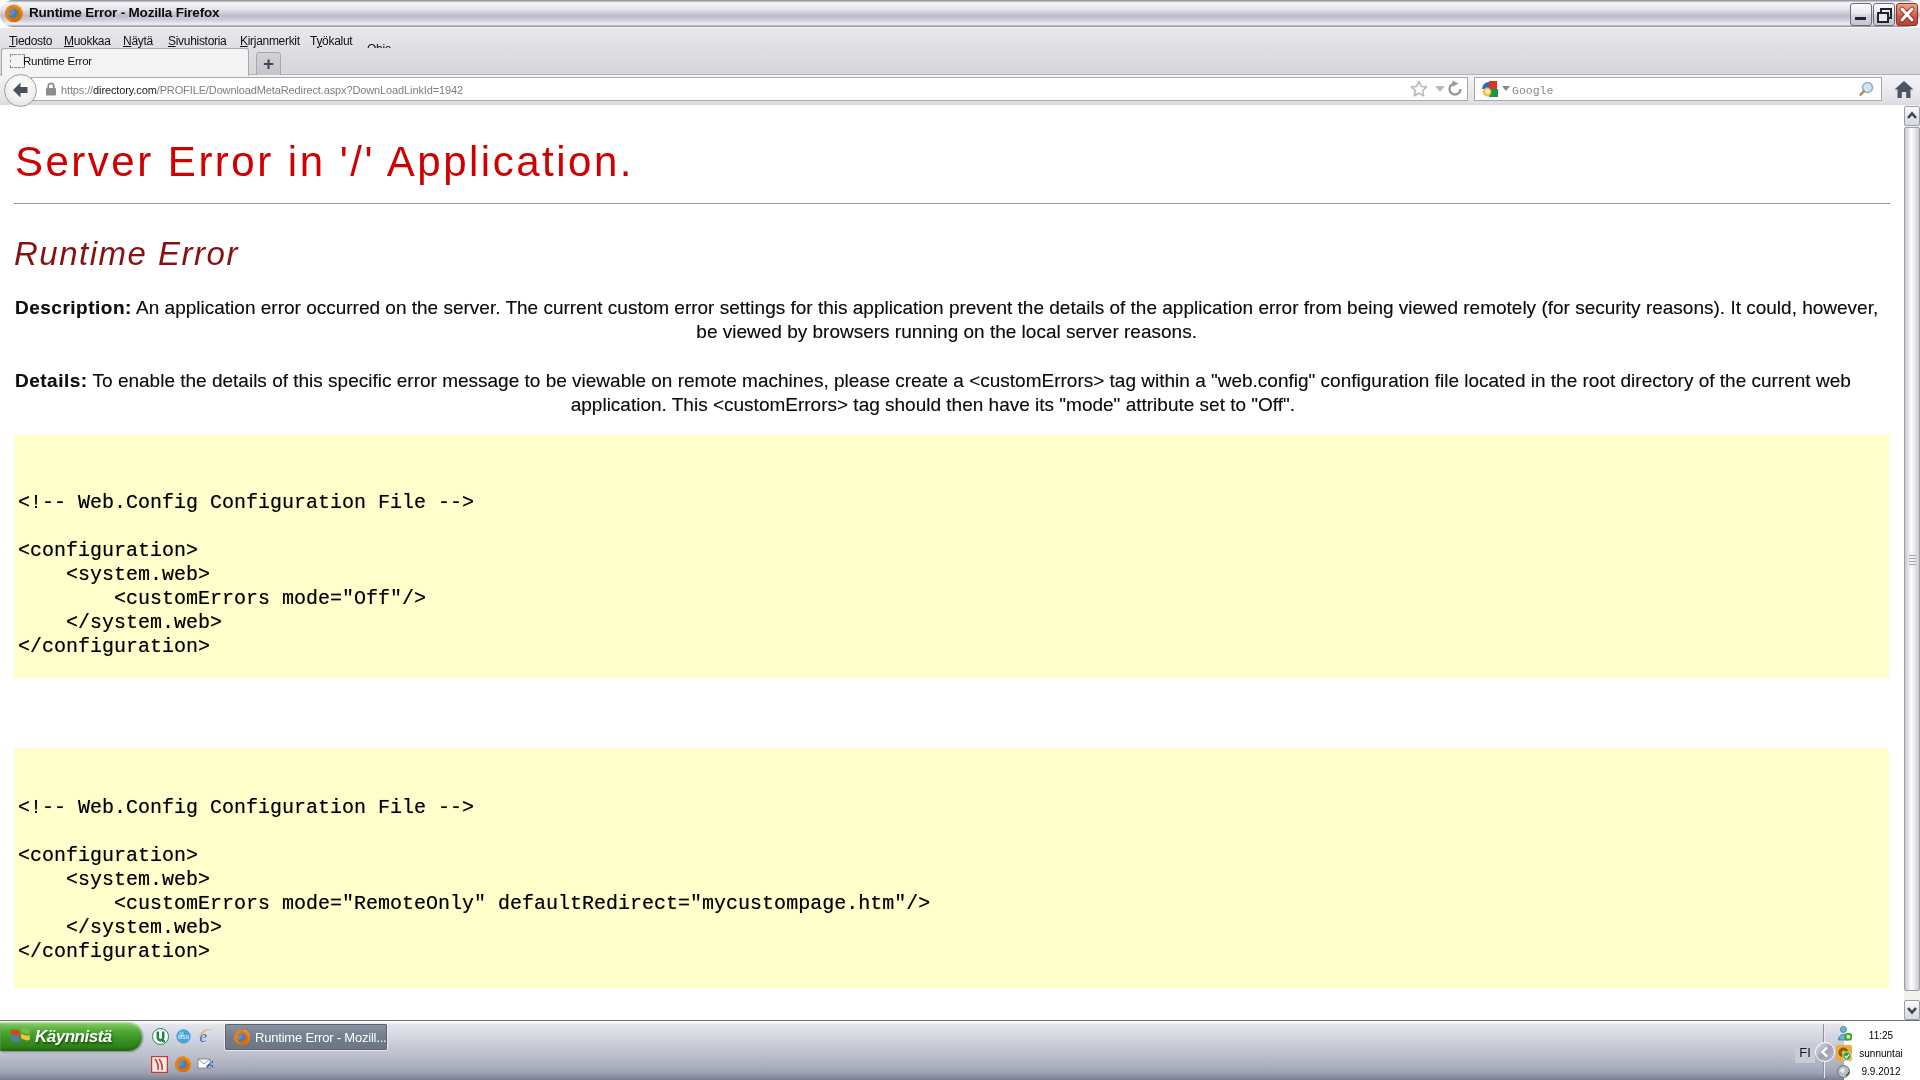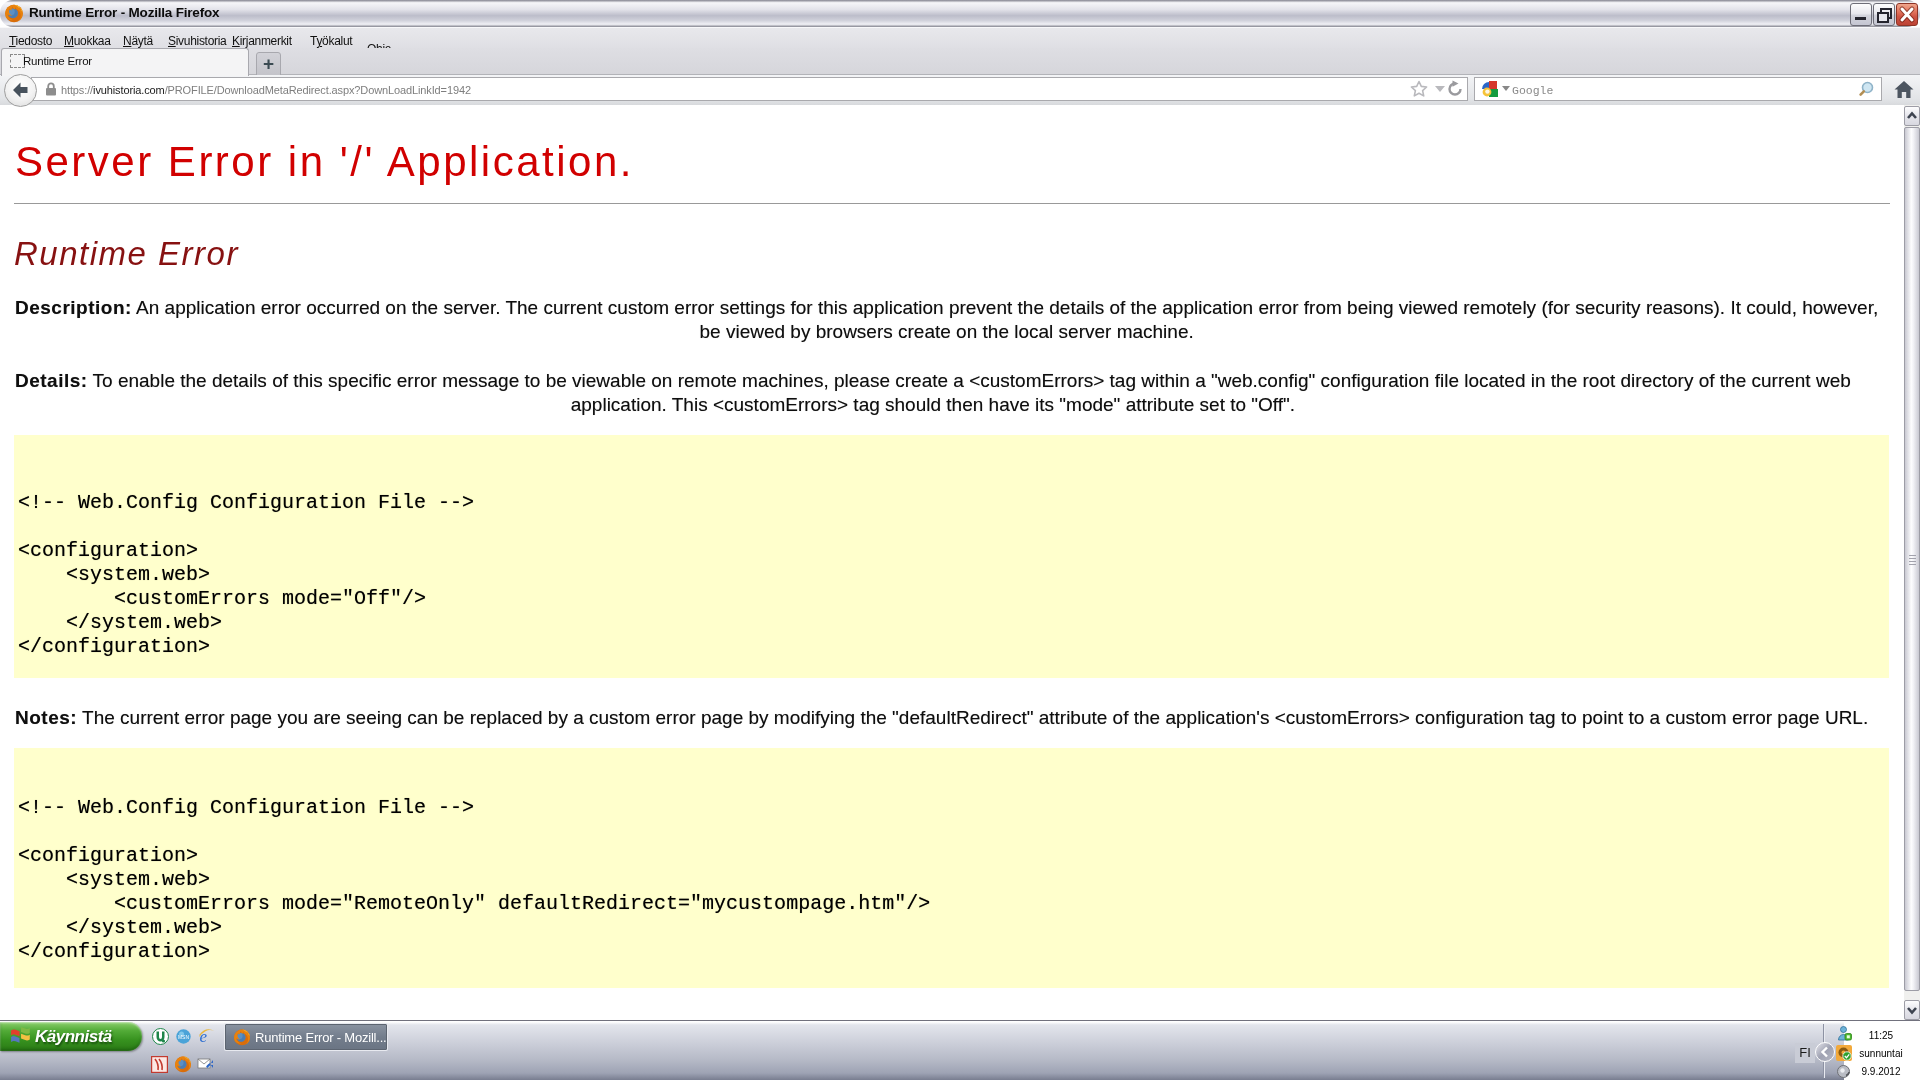--- a/index.html
+++ b/index.html
@@ -100,40 +100,40 @@
       <path d="M5 5 L15 16 M15 5 L5 16" stroke="#ffffff" stroke-width="3" stroke-linecap="round"></path>
     </svg>
   </div>
 </div>
 
 <div id="menubar" class="abs">
   <div class="menuitem" style="left:9px;"><u>T</u>iedosto</div>
   <div class="menuitem" style="left:64px;"><u>M</u>uokkaa</div>
   <div class="menuitem" style="left:123px;"><u>N</u>äytä</div>
   <div class="menuitem" style="left:168px;"><u>S</u>ivuhistoria</div>
-  <div class="menuitem" style="left:232px;"><u>K</u>irjanmerkit</div>
+  <div class="menuitem" style="left:240px;"><u>K</u>irjanmerkit</div>
   <div class="menuitem" style="left:310px;">T<u>y</u>ökalut</div>
   <div class="menuitem" style="left:367px;margin-top:8px;"><u>O</u>hje</div>
 </div>
 
 <div id="tabbar" class="abs">
   <div id="tab1" class="abs">
     <div id="tabicon" class="abs"></div>
     <div id="tablabel" class="abs">Runtime Error</div>
   </div>
   <div id="newtab" class="abs">+</div>
 </div>
 
 <div id="navbar" class="abs">
   <div id="urlbar" class="abs">
     <div class="abs" id="lockicon" style="left:13px;top:4px;width:12px;height:14px;"><svg width="100%" height="100%" viewBox="0 0 12 14">
 <rect x="1" y="6" width="10" height="7.5" rx="1" fill="#8d8d8d"></rect>
 <path d="M3.2 6 V4.2 A 2.8 2.8 0 0 1 8.8 4.2 V6" fill="none" stroke="#8d8d8d" stroke-width="1.8"></path>
 </svg></div>
-    <div id="urltext" class="abs">https://<b>ivuhistoria.com</b>/PROFILE/DownloadMetaRedirect.aspx?DownLoadLinkId=1942</div>
+    <div id="urltext" class="abs">https://<b>directory.com</b>/PROFILE/DownloadMetaRedirect.aspx?DownLoadLinkId=1942</div>
     <div class="abs" id="staricon" style="left:1378px;top:2px;width:18px;height:18px;"><svg width="100%" height="100%" viewBox="0 0 18 18">
 <path d="M9 1.5 L11.3 6.4 L16.6 7 L12.6 10.6 L13.7 15.9 L9 13.2 L4.3 15.9 L5.4 10.6 L1.4 7 L6.7 6.4 Z" fill="none" stroke="#b9b9bd" stroke-width="1.6" stroke-linejoin="round"></path>
 </svg></div>
     <div class="abs" id="stardrop" style="left:1403px;top:8px;width:0;height:0;border-left:5px solid transparent;border-right:5px solid transparent;border-top:6px solid #b9b9bd;"></div>
     <div class="abs" id="reloadicon" style="left:1414px;top:2px;width:18px;height:18px;"><svg width="100%" height="100%" viewBox="0 0 18 18">
 <path d="M14.5 9 A 5.5 5.5 0 1 1 9 3.5" fill="none" stroke="#9a9a9e" stroke-width="2.4"></path>
 <path d="M6.5 0.5 L 12.5 3.5 L 6.5 6.8 Z" fill="#9a9a9e"></path>
 </svg></div>
   </div>
   <div id="backbtn" class="abs">
@@ -159,34 +159,33 @@
   <div class="abs" id="homeicon" style="left:1894px;top:5px;width:20px;height:19px;"><svg width="100%" height="100%" viewBox="0 0 20 19">
 <path d="M10 1 L19.5 9.5 L16.5 9.5 L16.5 18 L12.2 18 L12.2 12 L7.8 12 L7.8 18 L3.5 18 L3.5 9.5 L0.5 9.5 Z" fill="#4c5560"></path>
 </svg></div>
 </div>
 
 <div id="content" class="abs">
   <div id="h1" class="abs">Server Error in '/' Application.</div>
   <div id="hr1" class="abs"></div>
   <div id="h2" class="abs">Runtime Error</div>
 
-  <div class="para" style="left:15px;top:191px;"><span id="p1l1"><b>Description:</b> An application error occurred on the server. The current custom error settings for this application prevent the details of the application error from being viewed remotely (for security reasons). It could, however,</span><br><span id="p1l2">be viewed by browsers create on the local server machine.</span></div>
+  <div class="para" style="left:15px;top:191px;"><span id="p1l1"><b>Description:</b> An application error occurred on the server. The current custom error settings for this application prevent the details of the application error from being viewed remotely (for security reasons). It could, however,</span><br><span id="p1l2">be viewed by browsers running on the local server reasons.</span></div>
 
   <div class="para" style="left:15px;top:264px;"><span id="p2l1"><b>Details:</b> To enable the details of this specific error message to be viewable on remote machines, please create a &lt;customErrors&gt; tag within a "web.config" configuration file located in the root directory of the current web</span><br><span id="p2l2">application. This &lt;customErrors&gt; tag should then have its "mode" attribute set to "Off".</span></div>
 
   <div class="ybox" style="top:330px;height:243px;"></div>
   <div class="code" style="top:386px;">&lt;!-- Web.Config Configuration File --&gt;
 
 &lt;configuration&gt;
     &lt;system.web&gt;
         &lt;customErrors mode="Off"/&gt;
     &lt;/system.web&gt;
 &lt;/configuration&gt;</div>
 
-  <div class="para" style="left:15px;top:601px;"><span id="p3l1"><b>Notes:</b> The current error page you are seeing can be replaced by a custom error page by modifying the "defaultRedirect" attribute of the application's &lt;customErrors&gt; configuration tag to point to a custom error page URL.</span></div>
 
   <div class="ybox" style="top:643px;height:240px;"></div>
   <div class="code" style="top:691px;">&lt;!-- Web.Config Configuration File --&gt;
 
 &lt;configuration&gt;
     &lt;system.web&gt;
         &lt;customErrors mode="RemoteOnly" defaultRedirect="mycustompage.htm"/&gt;
     &lt;/system.web&gt;
 &lt;/configuration&gt;</div>
 </div>

